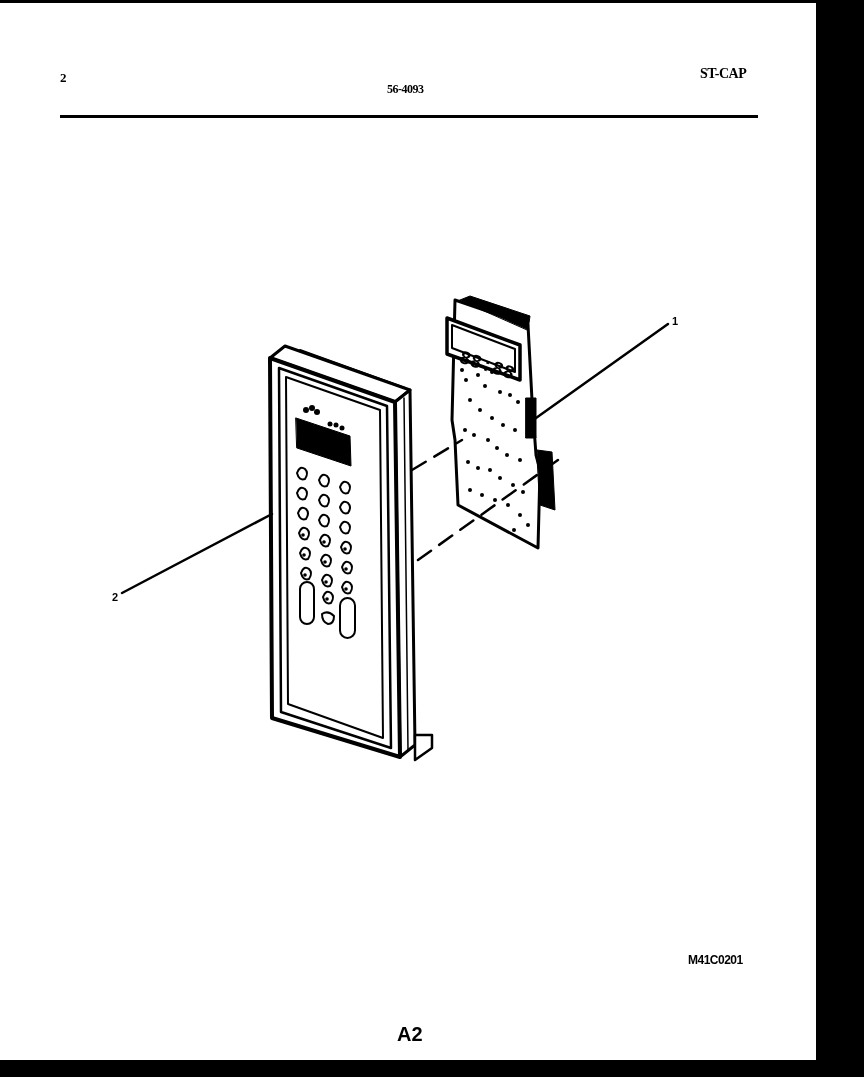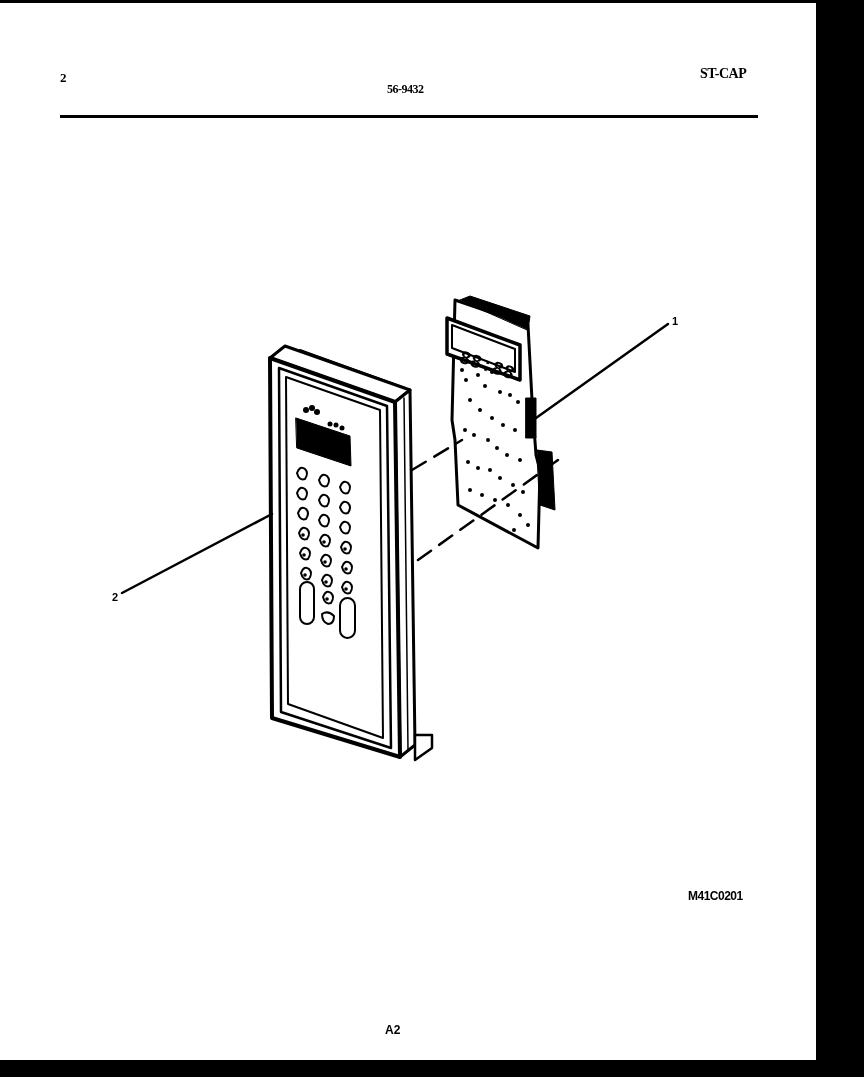--- a/index.html
+++ b/index.html
@@ -22,42 +22,42 @@
     font-family: "Liberation Serif", serif; font-weight: bold;
     white-space: nowrap;
   }
   .page-num { left: 60px; top: 70px; font-size: 13px; }
   .doc-num { left: 387px; top: 82px; font-size: 12px; letter-spacing: -0.5px; }
   .model-code { left: 700px; top: 66px; font-size: 14px; letter-spacing: -0.5px; text-align: center; }
   .rule {
     position: absolute; left: 60px; top: 115px; width: 698px; height: 3px; background: #000;
   }
   .ill-code {
-    left: 688px; top: 889px; font-size: 12px;
+    left: 688px; top: 953px; font-size: 12px;
     font-family: "Liberation Sans", sans-serif; letter-spacing: -0.5px;
   }
   .page-label {
-    left: 385px; top: 1023px; font-size: 12px;
+    left: 397px; top: 1023px; font-size: 20px;
     font-family: "Liberation Sans", sans-serif;
   }
   .callout {
     font-family: "Liberation Sans", sans-serif; font-size: 11px; font-weight: bold;
   }
   .callout-1 { left: 672px; top: 315px; }
   .callout-2 { left: 112px; top: 591px; }
   svg.diagram { position: absolute; left: 0; top: 0; }
 </style>
 </head>
 <body>
 
 <div class="page">
   <div class="border-top"></div>
 
   <div class="txt page-num">2</div>
-  <div class="txt doc-num">56-9432</div>
+  <div class="txt doc-num">56-4093</div>
   <div class="txt model-code">ST-CAP</div>
   <div class="rule"></div>
 
   <svg class="diagram" width="864" height="1077" viewBox="0 0 864 1077">
     <g stroke="#000" fill="none" stroke-linejoin="round" stroke-linecap="round">
 
       <g>
 
         <polygon points="270,358 285,346 410,390 395,402" fill="#fff" stroke-width="3"></polygon>
         <line x1="300" y1="350" x2="405" y2="388" stroke-width="2"></line>

